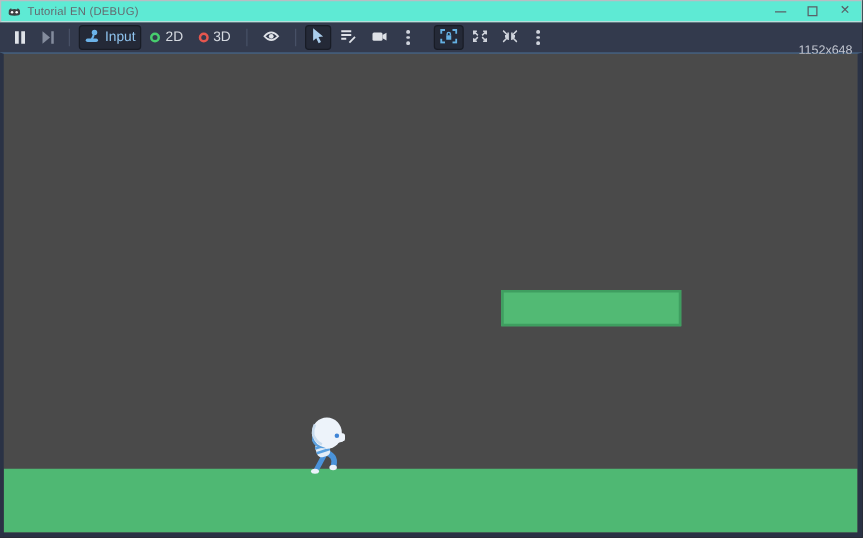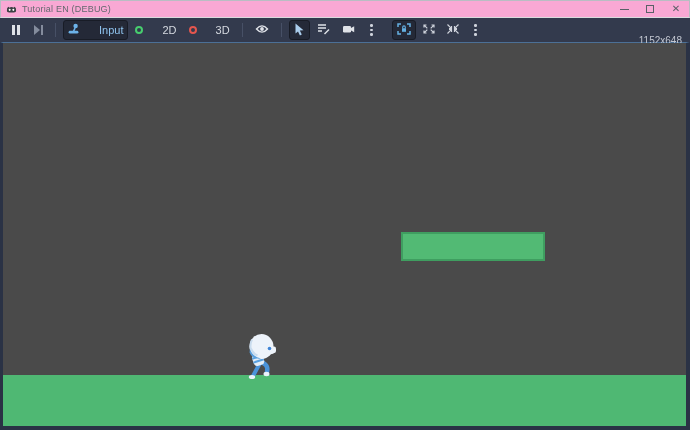--- a/index.html
+++ b/index.html
@@ -7,21 +7,21 @@
   .window {
     position:relative;
     width:690px; height:430px;
     font-family:"Liberation Sans", sans-serif;
     background:#333a4d;
     overflow:hidden;
   }
   
   .titlebar {
     height:18px;
-    background:#f9a8d4;
+    background:#5eead4;
     border:1px solid #b9bdc3;
     border-bottom:1px solid #d9dbde;
     display:flex; align-items:center;
     padding:0 0 0 5px;
   }
   .app-icon { width:11px; height:11px; display:inline-flex; }
   .title {
     font-size:9px; color:#64696f; margin-left:5px;
     letter-spacing:0.2px;
     flex:0 0 auto;
@@ -44,21 +44,21 @@
     display:flex; align-items:center;
     padding:0 6px;
     gap:2px;
   }
   .tbbtn {
     background:transparent;
     border:1px solid transparent;
     border-radius:3px;
     height:20px; min-width:20px;
     display:flex; align-items:center; justify-content:center;
-    gap:19px; padding:0 4px;
+    gap:4px; padding:0 4px;
     color:#d5d9e0; font-size:11px;
     font-family:"Liberation Sans", sans-serif;
     cursor:default;
   }
   .tbbtn.active { background:#242937; border-color:#181c26; }
   .pause-icon { display:flex; gap:2px; }
   .pause-icon i { display:block; width:3px; height:10px; background:#dfe2e8; }
   .next-icon { display:flex; align-items:center; }
   .next-icon .tri { display:block; width:0; height:0;
     border-left:6px solid #848c9d; border-top:5px solid transparent; border-bottom:5px solid transparent; }

